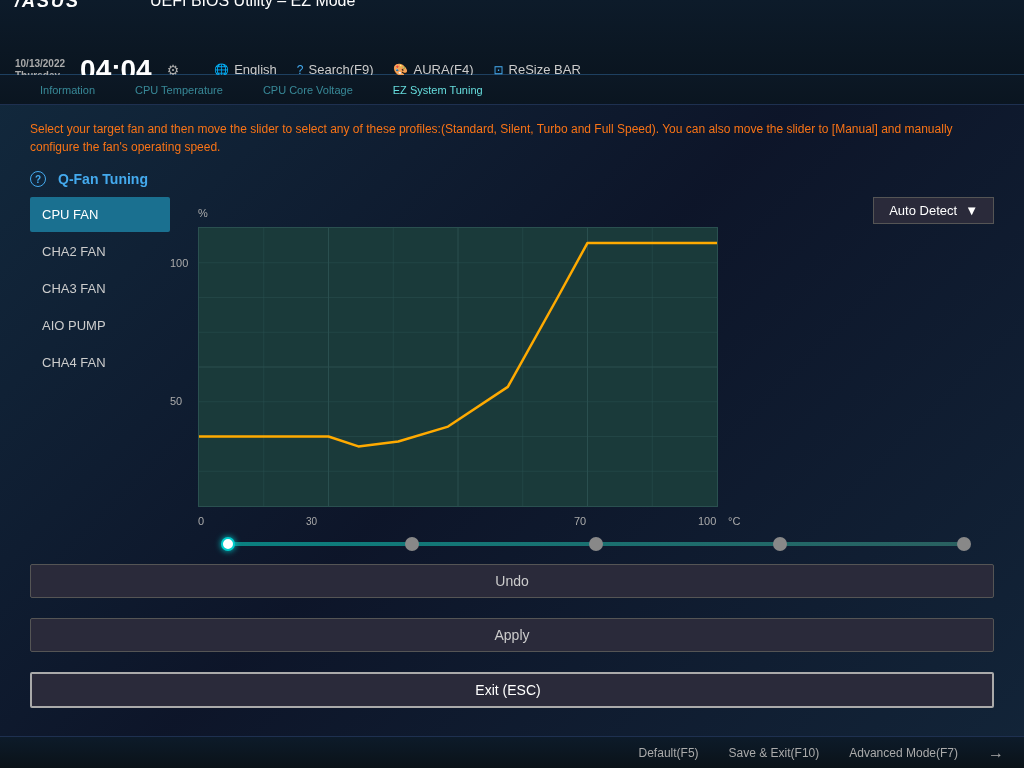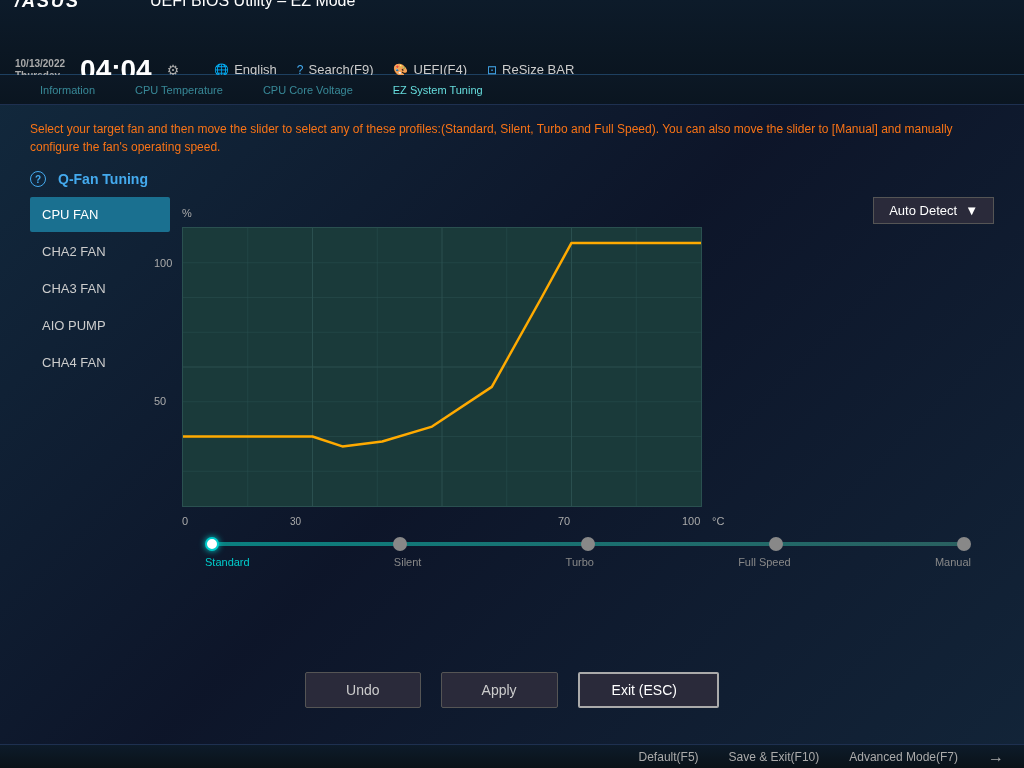--- a/index.html
+++ b/index.html
@@ -140,21 +140,21 @@
 
     .section-desc {
       color: #f97316;
       font-size: 12px;
       line-height: 1.5;
       margin-bottom: 15px;
     }
 
     .q-fan-container {
       display: flex;
-      gap: 12px;
+      gap: 28px;
     }
 
     .q-fan-header {
       display: flex;
       align-items: center;
       gap: 8px;
       margin-bottom: 10px;
       color: #4ae;
       font-size: 14px;
       font-weight: bold;
@@ -283,20 +283,21 @@
     
     .bottom-bar {
       position: absolute;
       bottom: 45px;
       left: 0;
       right: 0;
       display: flex;
       justify-content: center;
       gap: 20px;
       padding: 15px 30px;
+      flex-direction: column;
     }
 
     .btn {
       padding: 8px 40px;
       font-size: 14px;
       cursor: pointer;
       border-radius: 2px;
     }
 
     .btn-undo {
@@ -317,21 +318,21 @@
       color: #fff;
       padding-left: 32px;
     }
 
     
     .footer {
       position: absolute;
       bottom: 0;
       left: 0;
       right: 0;
-      height: 24px;
+      height: 32px;
       background: linear-gradient(to bottom, #0d1b2a, #0a1218);
       border-top: 1px solid #1e3050;
       display: flex;
       align-items: center;
       justify-content: flex-end;
       padding: 0 20px;
       gap: 30px;
     }
 
     .footer-item {
@@ -372,21 +373,21 @@
         <span class="header-nav-item">
           <span class="nav-icon">🌐</span>
           <span>English</span>
         </span>
         <span class="header-nav-item">
           <span class="nav-icon">?</span>
           <span>Search(F9)</span>
         </span>
         <span class="header-nav-item">
           <span class="nav-icon">🎨</span>
-          <span>UEFI(F4)</span>
+          <span>AURA(F4)</span>
         </span>
         <span class="header-nav-item">
           <span class="nav-icon">⊡</span>
           <span>ReSize BAR</span>
         </span>
       </div>
     </div>
   </div>
 </div>
 
@@ -468,27 +469,20 @@
           <div class="slider-dot active" style="left:0%;"></div>
 
           <div class="slider-dot" style="left:25%;"></div>
 
           <div class="slider-dot" style="left:50%;"></div>
 
           <div class="slider-dot" style="left:75%;"></div>
 
           <div class="slider-dot" style="left:100%;"></div>
         </div>
-        <div class="slider-labels">
-          <span class="slider-label active">Standard</span>
-          <span class="slider-label">Silent</span>
-          <span class="slider-label">Turbo</span>
-          <span class="slider-label">Full Speed</span>
-          <span class="slider-label">Manual</span>
-        </div>
       </div>
 
     </div>
   </div>
 </div>
 
 <div class="bottom-bar">
   <button class="btn btn-undo">Undo</button>
   <button class="btn btn-apply">Apply</button>
   <button class="btn btn-exit">Exit (ESC)</button>

